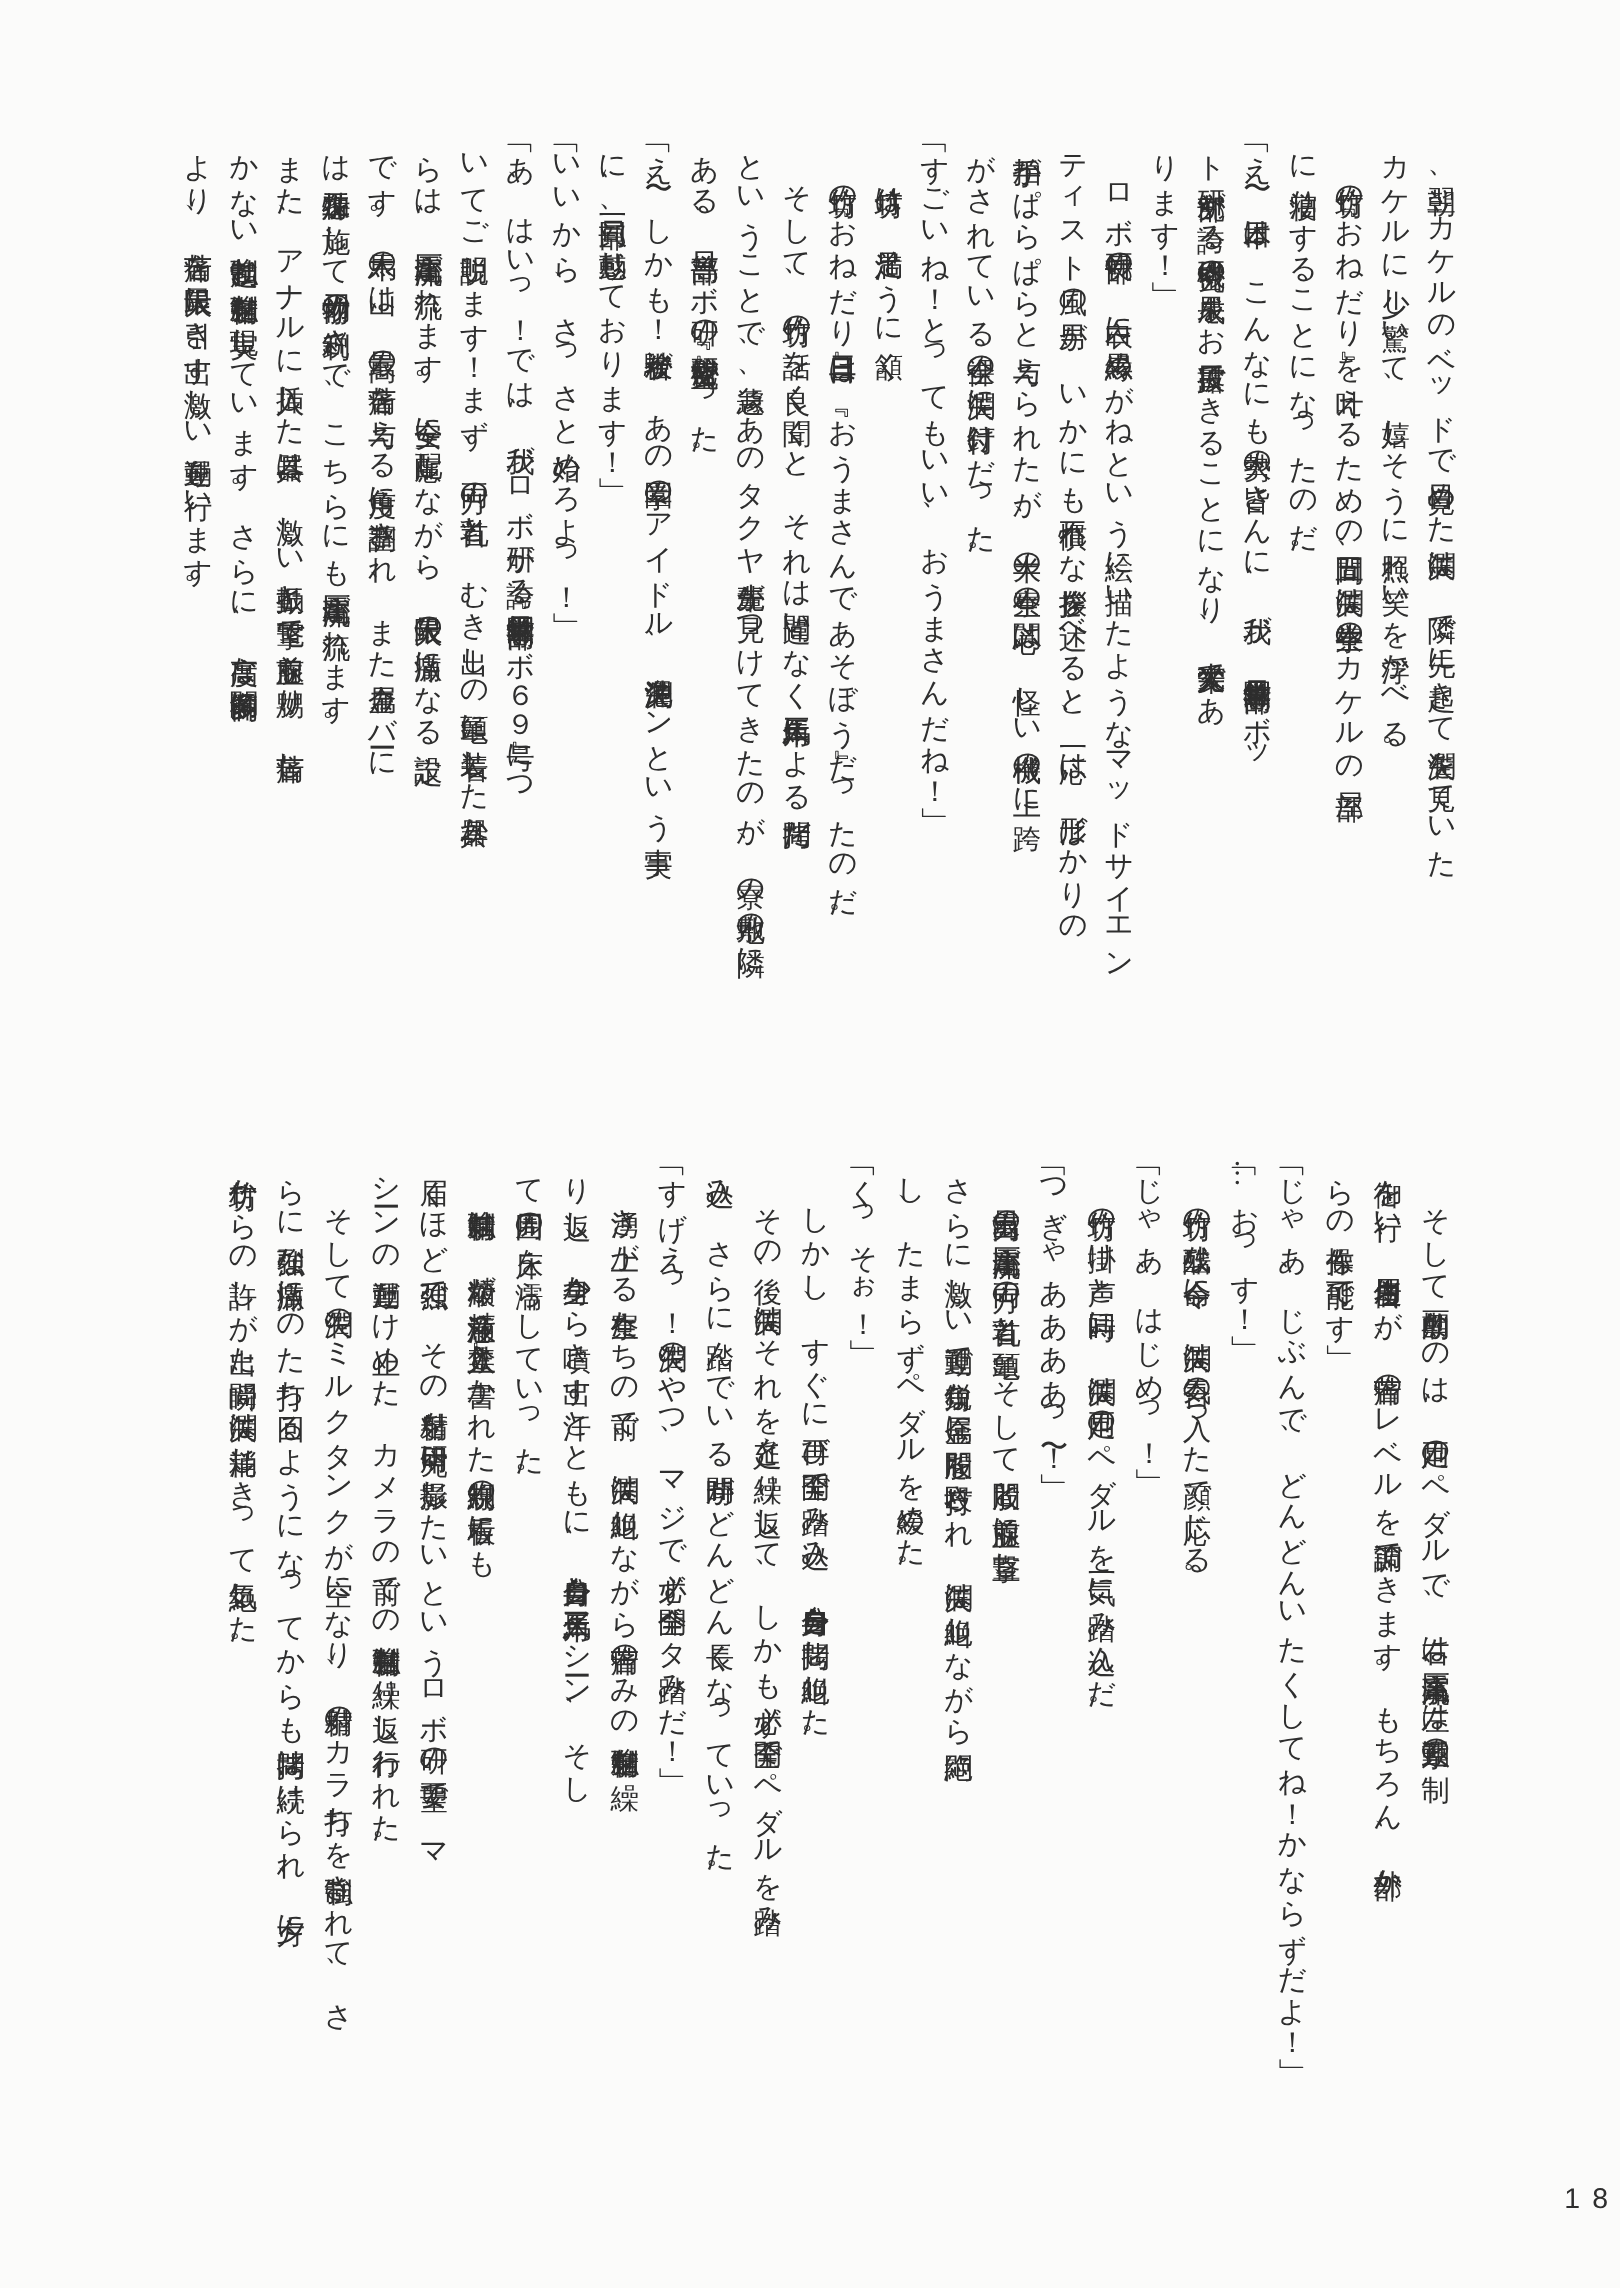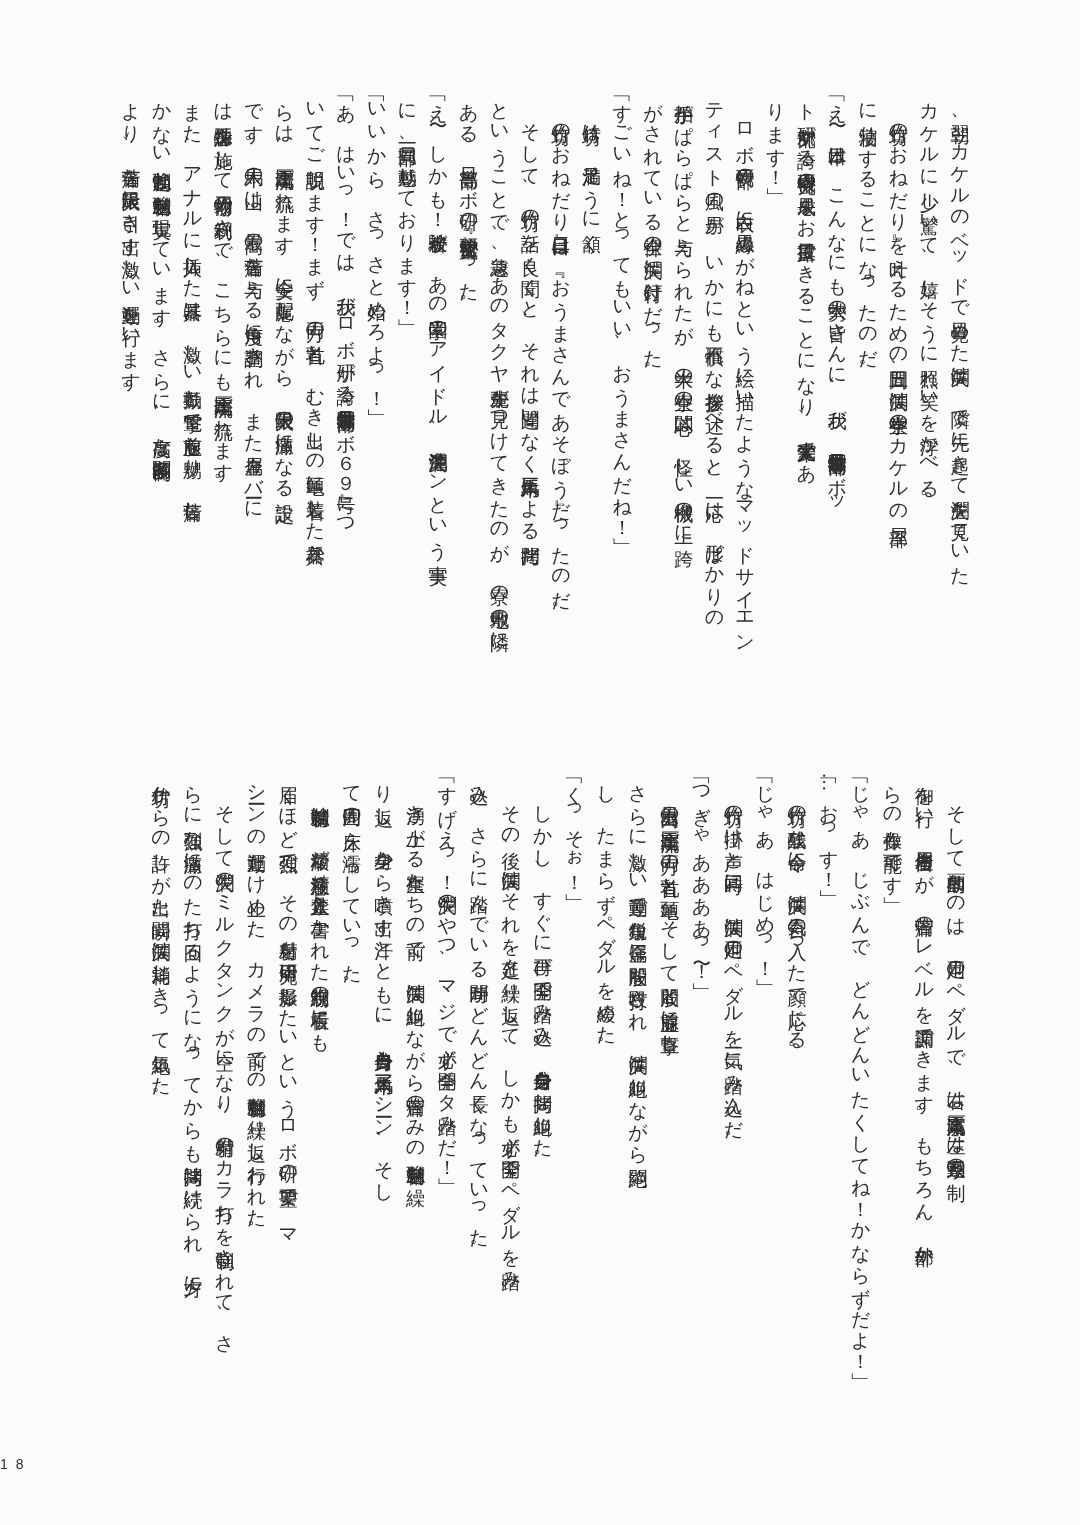--- a/index.html
+++ b/index.html
@@ -43,23 +43,23 @@
     white-space: nowrap;
   }
   .col.indent {
     text-indent: 19.5px;
   }
   .page-number {
     position: absolute;
     left: 0;
     right: 0;
     top: 1456px;
-    text-align: left;
+    text-align: right;
     font-family: "Liberation Sans", "DejaVu Sans", sans-serif;
-    font-size: 14px;
+    font-size: 19px;
     letter-spacing: 8px;
     color: var(--ink, #2e2e2e);
   }
 </style>
 </head>
 <body style="--paper: #fbfbfa; --ink: #2e2e2e;">
 
 <div class="page">
   <div id="top-block" class="text-block">
       <div class="col indent">翌朝、カケルのベッドで目覚めた潤矢は、隣で先に起きて潤矢を見ていた</div>

